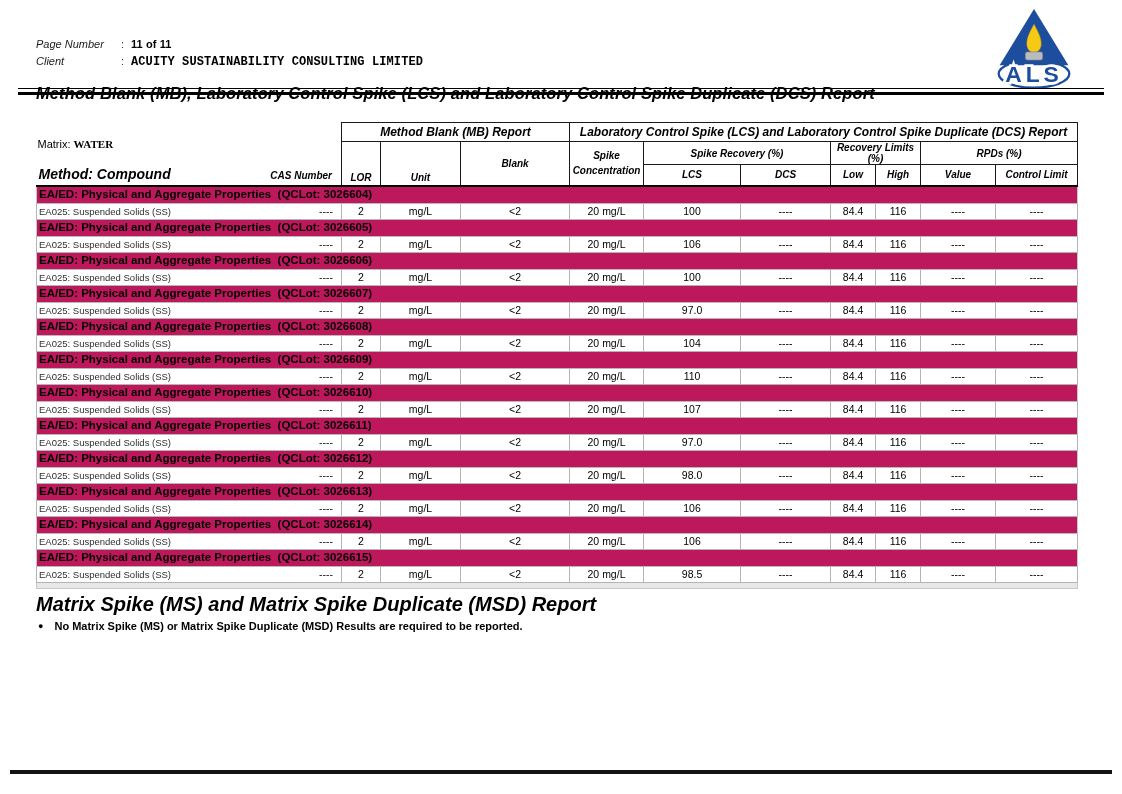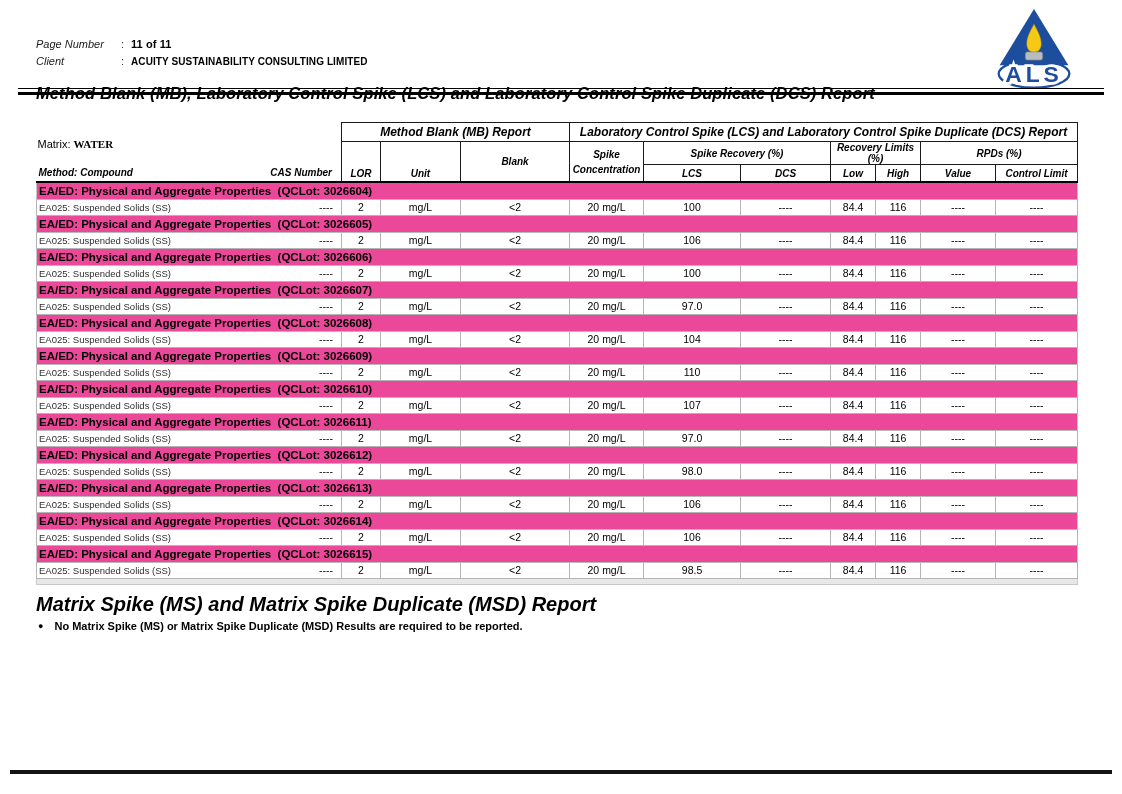--- a/index.html
+++ b/index.html
@@ -6,21 +6,21 @@
   body{
     width:1122px;height:794px;position:relative;background:#ffffff;
     font-family:"Liberation Sans", sans-serif;color:#000;overflow:hidden;
   }
   
   .header-info{position:absolute;left:36px;top:38px;}
   .hrow{display:flex;align-items:baseline;height:17px;font-size:11px;}
   .hlabel{width:85px;font-style:italic;color:#1a1a1a;}
   .hcolon{width:10px;color:#333;}
   .hvalue{font-weight:bold;letter-spacing:.1px;}
-  .hvalue.small{font-size:10px;}
+  .hvalue.small{font-size:12px;font-family:Liberation Mono, monospace;}
   .logo{position:absolute;left:986px;top:8px;width:96px;height:84px;}
   .header-rule{position:absolute;left:18px;top:88px;width:1086px;height:3px;
     border-top:1.5px solid #000;border-bottom:3px solid #000;}
   .report-title{position:absolute;left:36px;top:84px;font-size:16.5px;
     font-weight:700;font-style:italic;letter-spacing:.1px;}
   
   table.qc{position:absolute;left:36px;top:122px;width:1041px;
     border-collapse:collapse;table-layout:fixed;}
   table.qc td{overflow:hidden;}
   .hc{border:1px solid #1a1a1a;font-weight:bold;font-style:italic;
@@ -30,23 +30,23 @@
   .hc.bot{border-bottom:2.5px solid #000;}
   .vbottom{vertical-align:bottom;padding-bottom:2px;}
   .vmid{vertical-align:middle;}
   .two-line{line-height:15px;}
   .noborder{border:none;background:#fff;}
   .matrix-cell{font-size:11px;text-align:left;vertical-align:middle;font-style:normal;font-weight:normal;}
   .matrix-cell b{font-weight:bold;font-family:Liberation Serif, serif;}
   .compound-head{border:none;border-bottom:2.5px solid #000;vertical-align:bottom;}
   .split{display:flex;justify-content:space-between;align-items:baseline;
     padding:0 8px 2px 1px;}
-  .split .lft{font-size:10px;font-weight:bold;font-style:italic;}
+  .split .lft{font-size:14px;font-weight:bold;font-style:italic;}
   .split .rgt{font-size:10px;font-weight:bold;font-style:italic;}
-  tr.group-row td{background:#ec4899;border-top:1.5px solid #2a2a2a;
+  tr.group-row td{background:#be185d;border-top:1.5px solid #2a2a2a;
     border-bottom:1px solid #b9b9b9;border-left:1px solid #c6c6c6;border-right:1px solid #c6c6c6;
     font-weight:bold;font-size:11.5px;text-align:left;padding:1px 0 2px 2px;
     height:13px;white-space:pre;}
   tr.data-row td{border:1px solid #b4b4b4;font-size:10.5px;text-align:center;
     height:12px;padding:1px 0 2px 0;background:#fff;}
   tr.data-row td.compound{text-align:right;}
   .dsplit{display:flex;justify-content:space-between;align-items:baseline;padding:0 8px 0 2px;}
   .dsplit .nm{font-size:9.5px;color:#2e2e2e;}
   .dsplit .cas{font-size:10.5px;color:#111;}
   tr.end-strip td{background:#e7e7e7;height:5px;border:1px solid #c9c9c9;padding:0;}

